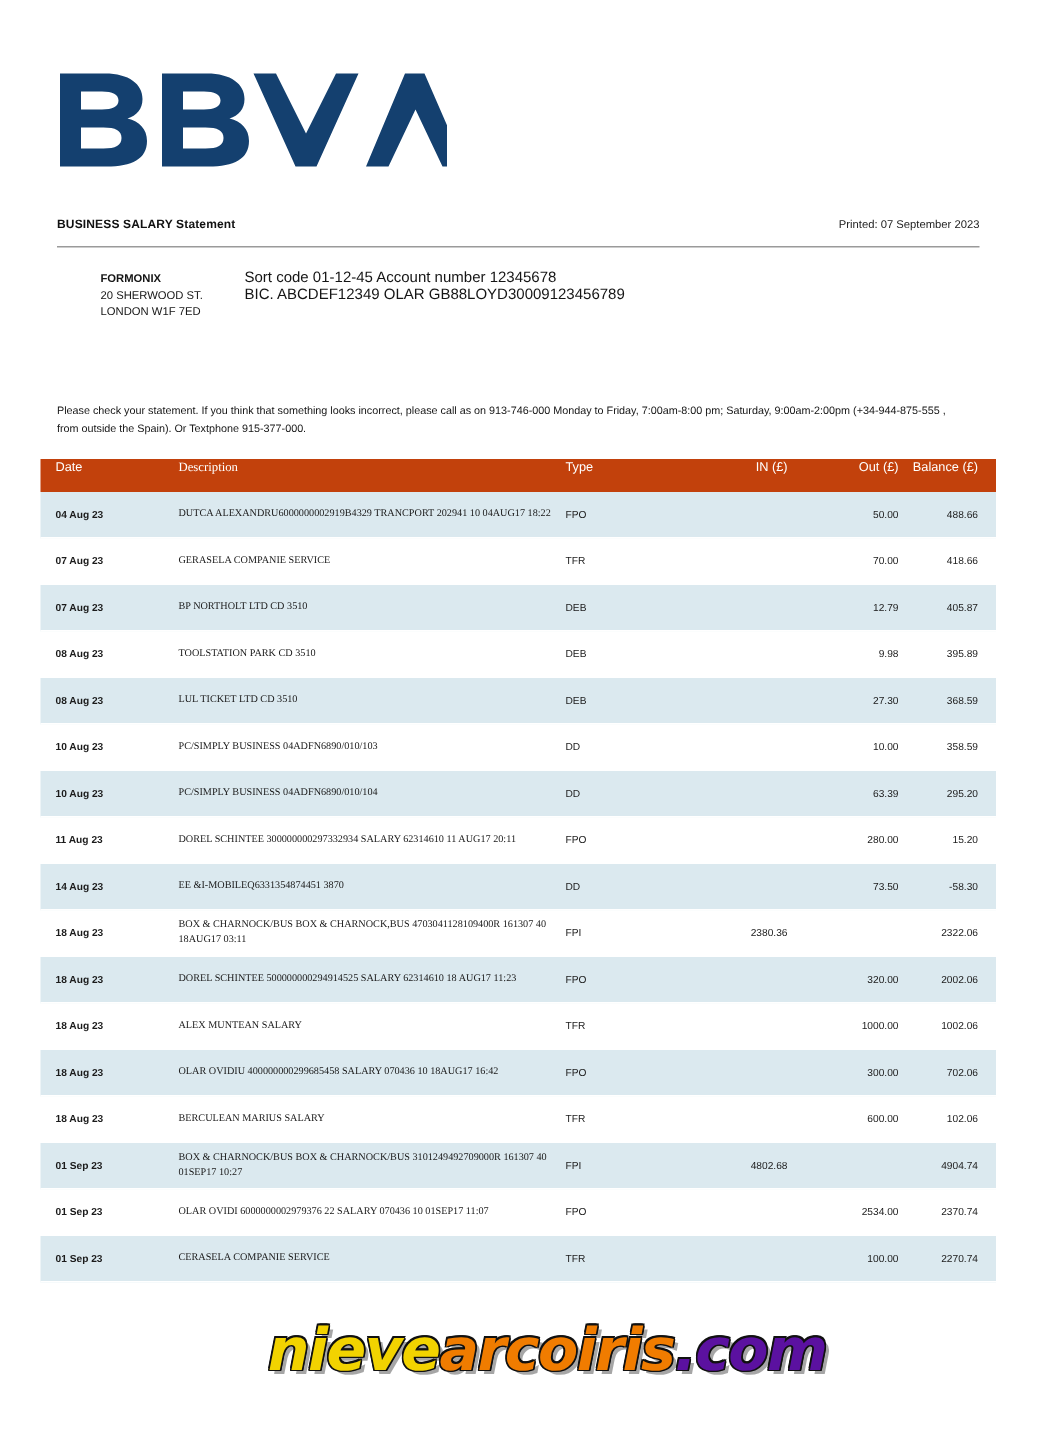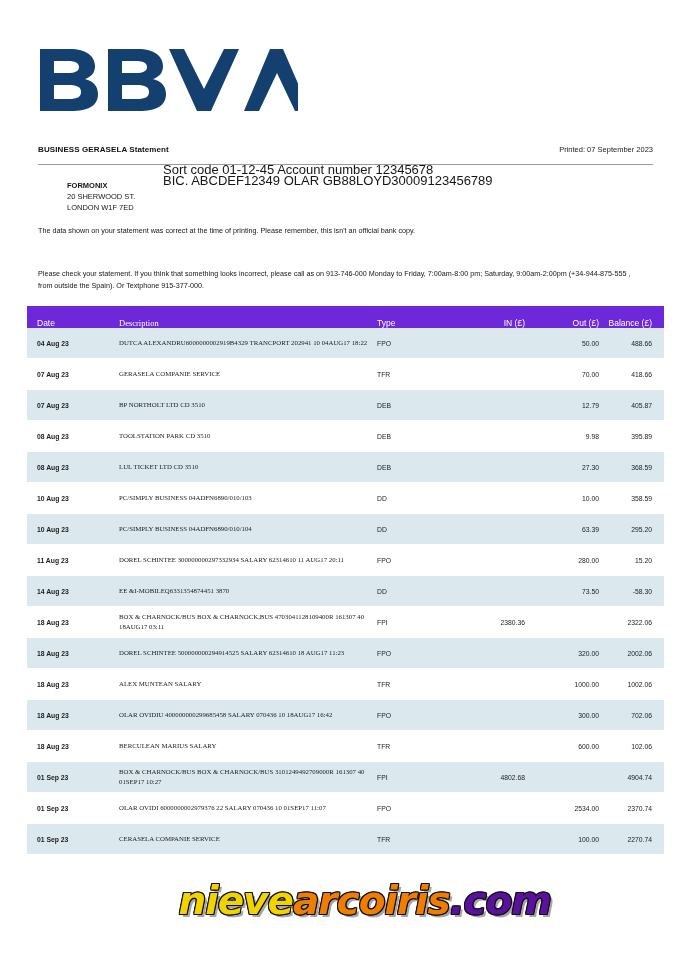--- a/index.html
+++ b/index.html
@@ -69,22 +69,22 @@
     top: 180px;
     font-size: 7.5px;
     line-height: 11.2px;
     color: #151515;
     margin-left: 29px;
   }
   .addr-block .name { font-weight: bold; }
   .acct-block {
     position: absolute;
     left: 163px;
-    top: 164px;
-    font-size: 13px;
+    top: 180px;
+    font-size: 10px;
     line-height: 11.4px;
     color: #151515;
   }
 
   .note1 {
     position: absolute;
     left: 38px;
     top: 225px;
     width: 610px;
     font-size: 7.2px;
@@ -103,24 +103,24 @@
 
   
   .table {
     position: absolute;
     left: 27px;
     top: 306px;
     width: 637px;
   }
   .thead {
     display: flex;
-    background: #6d28d9;
+    background: #c2410c;
     color: #ffffff;
     height: 22px;
-    align-items: flex-end;
+    align-items: flex-start;
     font-size: 8.5px;
   }
   .thead .c-date   { padding-left: 10px; }
   .row {
     display: flex;
     align-items: center;
     font-size: 6.8px;
     color: #1b1b1b;
     min-height: 30px;
     border-bottom: 1px solid #ffffff;
@@ -187,37 +187,36 @@
                  M84 38 v14 h15 c8 0 12-2 12-7 0-5-4-7-12-7 Z"></path>
 
         <path d="M131 2 h15 l20 40 L186 2 h15 l-28 62 h-14 Z"></path>
 
         <path d="M206 64 h15 l18-38 18 38 h15 L245 2 h-13 Z"></path>
       </g>
     </svg>
   </div>
 
   <div class="title-row">
-    <div class="stmt-title">BUSINESS GERASELA Statement</div>
+    <div class="stmt-title">BUSINESS SALARY Statement</div>
     <div class="printed">Printed: 07 September 2023</div>
   </div>
   <div class="rule"></div>
 
   <div class="addr-block">
     <div class="name">FORMONIX</div>
     <div>20 SHERWOOD ST.</div>
     <div>LONDON W1F 7ED</div>
   </div>
 
   <div class="acct-block">
     <div>Sort code 01-12-45  Account number 12345678</div>
     <div>BIC. ABCDEF12349   OLAR GB88LOYD30009123456789</div>
   </div>
 
-  <div class="note1">The data shown on your statement was correct at the time of printing. Please remember, this isn't an official bank copy.</div>
   <div class="note2">Please check your statement. If you think that something looks incorrect, please call as on 913-746-000 Monday to Friday, 7:00am-8:00 pm; Saturday, 9:00am-2:00pm (+34-944-875-555 , from outside the Spain). Or Textphone 915-377-000.</div>
 
   <div class="table">
     <div class="thead">
       <div class="c-date">Date</div>
       <div class="c-desc">Description</div>
       <div class="c-type">Type</div>
       <div class="c-in">IN (£)</div>
       <div class="c-out">Out (£)</div>
       <div class="c-bal">Balance (£)</div>

